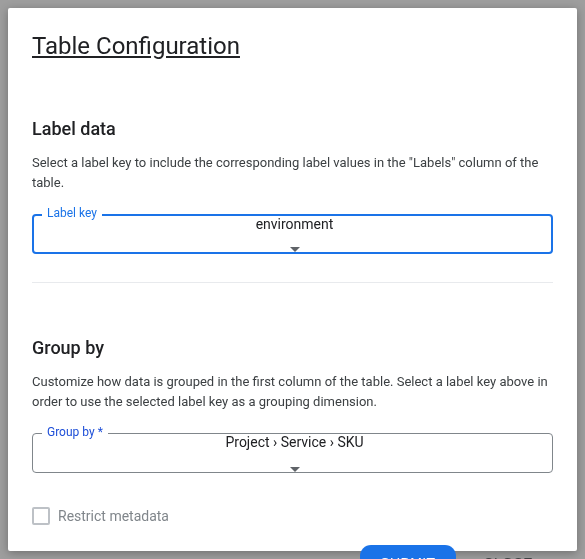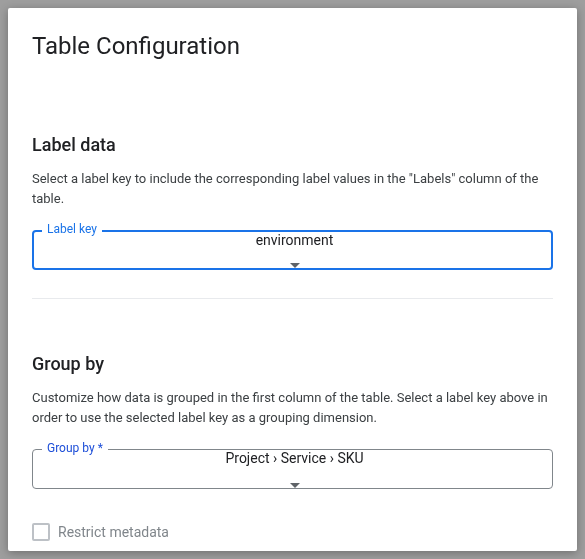--- a/index.html
+++ b/index.html
@@ -21,21 +21,22 @@
       box-shadow: 0 2px 10px rgba(0,0,0,0.3);
       display: flex;
       flex-direction: column;
       padding: 24px 24px 18px 24px;
       position: relative;
     }
     .dialog-title {
       font-size: 24px;
       font-weight: 400;
       color: #202124;
-      margin-bottom: 42px;
+      margin-bottom: 26px;
+      text-decoration: underline;
     }
     .section-heading {
       font-size: 18px;
       font-weight: 500;
       color: #202124;
       margin-bottom: 14px;
       margin-top: 32px;
     }
     .section-desc {
       font-size: 13px;

